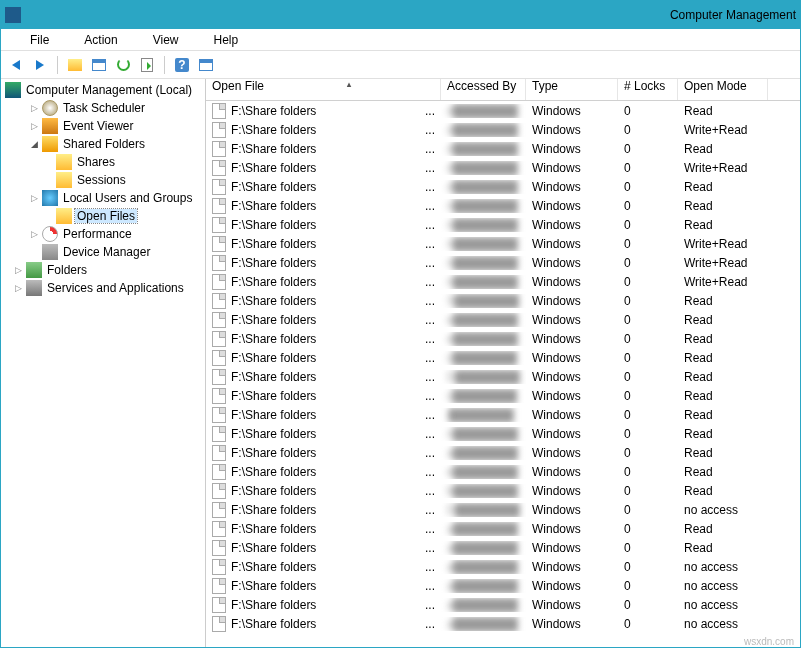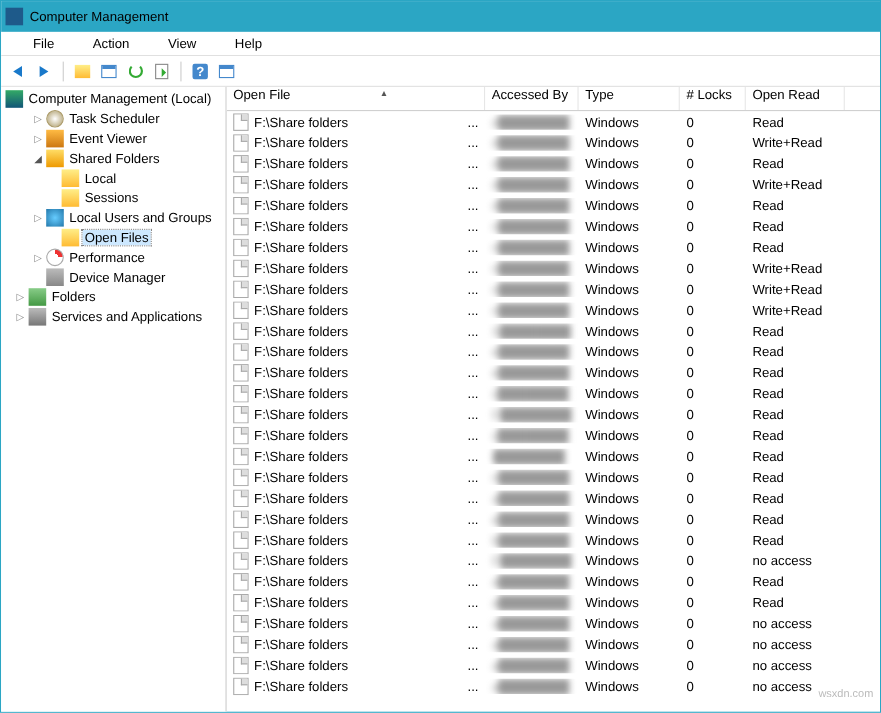--- a/index.html
+++ b/index.html
@@ -1,19 +1,19 @@
 <!DOCTYPE html>
 <html><head>
 <meta charset="utf-8">
 <style>
 * { box-sizing: border-box; margin: 0; padding: 0; font-family: "Segoe UI", Tahoma, sans-serif; font-size: 12px; }
 body { background: #fff; width: 801px; height: 648px; overflow: hidden; border: 1px solid #2ba6c4; }
 .title-bar { background: #2ba6c4; height: 28px; display: flex; align-items: center; padding: 0 4px; color: #000; }
 .title-bar .icon { width: 16px; height: 16px; margin-right: 6px; background: #1e5a8a; display: inline-block; }
-.title-text { flex: 1; text-align: left; font-size: 12px; }
+.title-text { flex: 1; text-align: right; font-size: 12px; }
 .menu-bar { height: 22px; background: #fff; border-bottom: 1px solid #e0e0e0; display: flex; align-items: center; padding: 0 8px; gap: 14px; }
 .menu-item { cursor: default; margin-left: 21px; }
 .toolbar { height: 28px; background: #fff; border-bottom: 1px solid #e0e0e0; display: flex; align-items: center; padding: 0 4px; gap: 2px; }
 .tb-btn { width: 22px; height: 22px; display: flex; align-items: center; justify-content: center; border: 1px solid transparent; }
 .tb-sep { width: 1px; height: 18px; background: #ccc; margin: 0 4px; }
 .arrow-left { width: 0; height: 0; border-top: 5px solid transparent; border-bottom: 5px solid transparent; border-right: 8px solid #1979ca; }
 .arrow-right { width: 0; height: 0; border-top: 5px solid transparent; border-bottom: 5px solid transparent; border-left: 8px solid #1979ca; }
 .content { display: flex; height: calc(100% - 78px); }
 .tree { width: 205px; border-right: 1px solid #ccc; overflow: hidden; padding-top: 2px; background: #fff; }
 .tree-row { display: flex; align-items: center; height: 18px; white-space: nowrap; cursor: default; }
@@ -55,21 +55,21 @@
 .i-perf{background:radial-gradient(#fff 30%,transparent 31%),conic-gradient(#e33 0 90deg,transparent 0);border:1px solid #aaa;border-radius:50%;}
 .i-dev{background:linear-gradient(#bbb,#888);}
 .i-storage{background:linear-gradient(#8c8,#494);}
 .i-services{background:linear-gradient(#bbb,#777);}
 .tb-folder{width:14px;height:12px;background:linear-gradient(#fe8,#fb3);}
 .tb-window{width:14px;height:12px;border:1px solid #48c;background:linear-gradient(#48c 0 3px,#fff 3px);}
 .tb-refresh{width:13px;height:13px;border:2px solid #3a3;border-radius:50%;border-top-color:transparent;}
 .tb-export{width:12px;height:14px;border:1px solid #888;position:relative;}
 .tb-export::after{content:"";position:absolute;right:-3px;top:3px;border:4px solid transparent;border-left-color:#3a3;}
 .tb-help{width:14px;height:14px;background:#48c;color:#fff;display:flex;align-items:center;justify-content:center;font-weight:bold;border-radius:2px;}
-.watermark { position: absolute; bottom: 10px; right: 6px; font-size: 10px; color: #bbb; }
+.watermark { position: absolute; bottom: 0; right: 6px; font-size: 10px; color: #bbb; }
 </style>
 </head>
 <body>
 
 <div class="title-bar">
   <span class="icon"></span>
   <span class="title-text">Computer Management</span>
 </div>
 
 <div class="menu-bar">
@@ -124,21 +124,21 @@
         <span class="ticon i-event"></span>
         <span class="tlabel">Event Viewer</span>
       </div>
     <div class="tree-row" style="padding-left:28px">
         <span class="expander expanded"></span>
         <span class="ticon i-shared"></span>
         <span class="tlabel">Shared Folders</span>
       </div>
     <div class="tree-row" style="padding-left:55px">
         <span class="ticon i-folder"></span>
-        <span class="tlabel">Local</span>
+        <span class="tlabel">Shares</span>
       </div>
     <div class="tree-row" style="padding-left:55px">
         <span class="ticon i-folder"></span>
         <span class="tlabel">Sessions</span>
       </div>
     <div class="tree-row" style="padding-left:28px">
         <span class="expander collapsed"></span>
         <span class="ticon i-users"></span>
         <span class="tlabel">Local Users and Groups</span>
       </div>
@@ -176,21 +176,21 @@
       <div class="col col-acc">
           <span>Accessed By</span>
         </div>
       <div class="col col-type">
           <span>Type</span>
         </div>
       <div class="col col-locks">
           <span># Locks</span>
         </div>
       <div class="col col-mode">
-          <span>Open Read</span>
+          <span>Open Mode</span>
         </div>
     </div>
     <div class="rows" id="rows">
         <div class="row">
           <div class="cell c-open">
             <span class="file-icon"></span>
             <span>F:\Share folders</span>
             <span style="flex:1"></span>
             <span class="ellips">...</span>
           </div>

